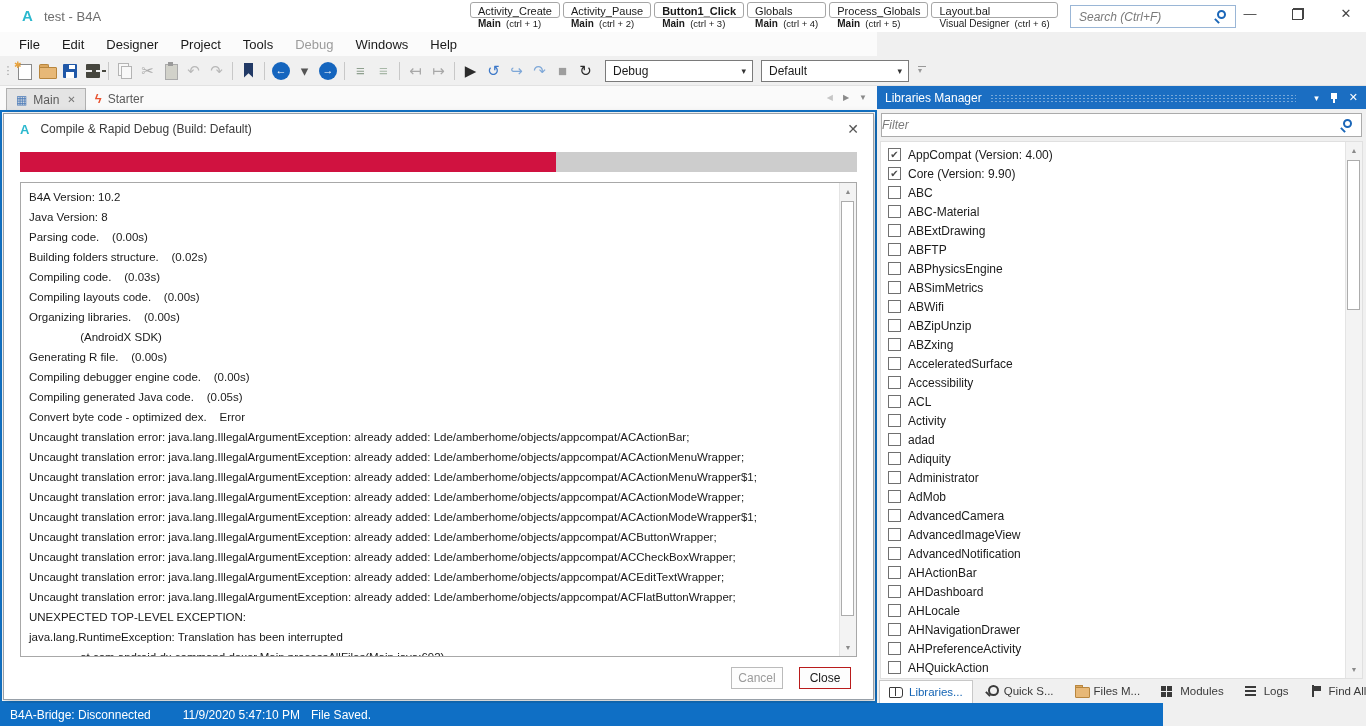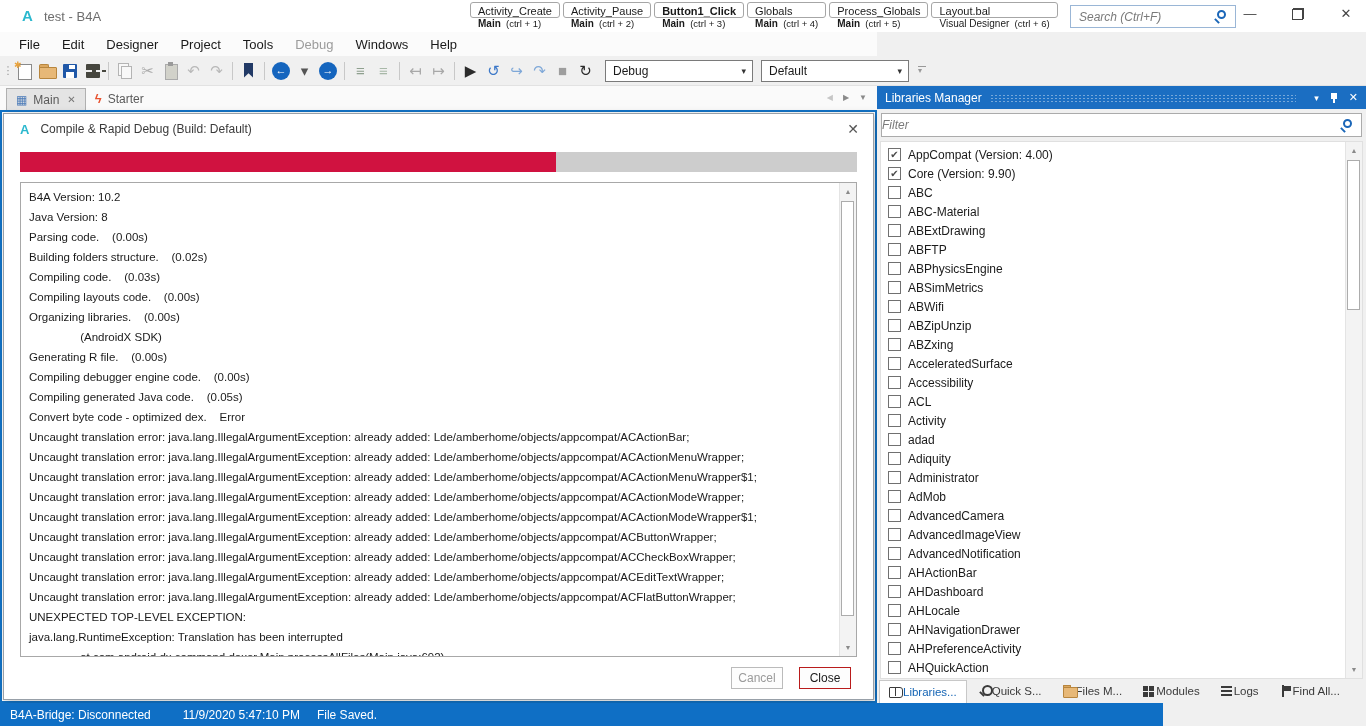--- a/index.html
+++ b/index.html
@@ -106,38 +106,38 @@
   .filter-box input { width:100%; height:100%; border:1px solid #ABABAB; padding:0 26px 0 0; font-size:12px; font-family:"Liberation Sans",sans-serif; outline:none; }
   .filter-box input::placeholder { font-style:italic; color:#7A7A7A; }
   .filter-box .magnifier { right:10px; top:6px; }
   .lib-list { flex:1; margin:1px 3px 0; background:#FFF; position:relative; overflow:hidden; border:1px solid #E0E0E0; }
   .lib-rows { position:absolute; inset:0 17px 0 0; padding:3px 0 0 7px; }
   .lrow { height:19px; display:flex; align-items:center; gap:7px; cursor:default; }
   .cb { width:13px; height:13px; border:1px solid #707070; background:#FFF; font-size:10px; line-height:11px; text-align:center; color:#4A4A4A; flex:none; }
   .lrow-lb { font-size:12px; color:#1A1A1A; white-space:nowrap; }
   .list-thumb { top:18px; height:150px; }
   .panel-tabs { height:24px; display:flex; align-items:center; padding-left:2px; gap:2px; background:#F0F0F0; }
-  .ptab { display:flex; align-items:center; height:23px; padding:0 9px; font-size:11.5px; color:#3A3A3A; cursor:default; white-space:nowrap; }
+  .ptab { display:flex; align-items:center; gap:6px; height:23px; padding:0 9px; font-size:11.5px; color:#3A3A3A; cursor:default; white-space:nowrap; }
   .ptab.active { background:#FFF; border:1px solid #C8C8C8; border-bottom:none; color:#1464B4; }
   .bti { position:relative; width:14px; height:12px; flex:none; }
   .book-icon::before { content:""; position:absolute; left:0; top:1px; width:12px; height:9px; border:1px solid #3A3A3A; border-radius:1px 3px 3px 1px; background:#FFF; }
   .book-icon::after { content:""; position:absolute; left:6px; top:1px; width:1px; height:9px; background:#3A3A3A; }
   .magnifier-dark-icon::before { content:""; position:absolute; left:4px; top:0px; width:7px; height:7px; border:2px solid #3A3A3A; border-radius:50%; }
   .magnifier-dark-icon::after { content:""; position:absolute; left:1px; top:8px; width:6px; height:2px; background:#3A3A3A; transform:rotate(45deg); }
   .folder-icon::before { content:""; position:absolute; left:1px; top:0px; width:6px; height:3px; background:#DCA860; border:1px solid #B8863E; border-bottom:none; border-radius:1px 1px 0 0; }
   .folder-icon::after { content:""; position:absolute; left:1px; top:2px; width:13px; height:9px; background:#E7B877; border:1px solid #B8863E; border-radius:1px; }
   .modules-icon::before { content:""; position:absolute; left:1px; top:1px; width:5px; height:5px; background:#3A3A3A; box-shadow:6px 0 0 #3A3A3A, 0 6px 0 #3A3A3A, 6px 6px 0 #3A3A3A; }
   .logs-icon::before { content:""; position:absolute; left:1px; top:1px; width:11px; height:2px; background:#3A3A3A; box-shadow:0 4px 0 #3A3A3A, 0 8px 0 #3A3A3A; }
   .flag-icon::before { content:""; position:absolute; left:3px; top:0px; width:2px; height:12px; background:#3A3A3A; }
   .flag-icon::after { content:""; position:absolute; left:5px; top:1px; width:7px; height:5px; background:#3A3A3A; }
   
   .statusbar { position:absolute; left:0; bottom:0; width:1163px; height:23px; background:#0F6FC5; color:#FFF; display:flex; align-items:center; font-size:12px; }
   .sb-bridge { margin-left:10px; }
   .sb-time { margin-left:32px; }
-  .sb-file { margin-left:17px; }
+  .sb-file { margin-left:11px; }
 </style>
 </head>
 <body>
 
 <div class="titlebar">
   <span class="tb-logo">A</span>
   <span class="tb-title">test - B4A</span>
   <div class="quick-tabs">
       <div class="qt">
         <div class="qt-l1">Activity_Create</div>

